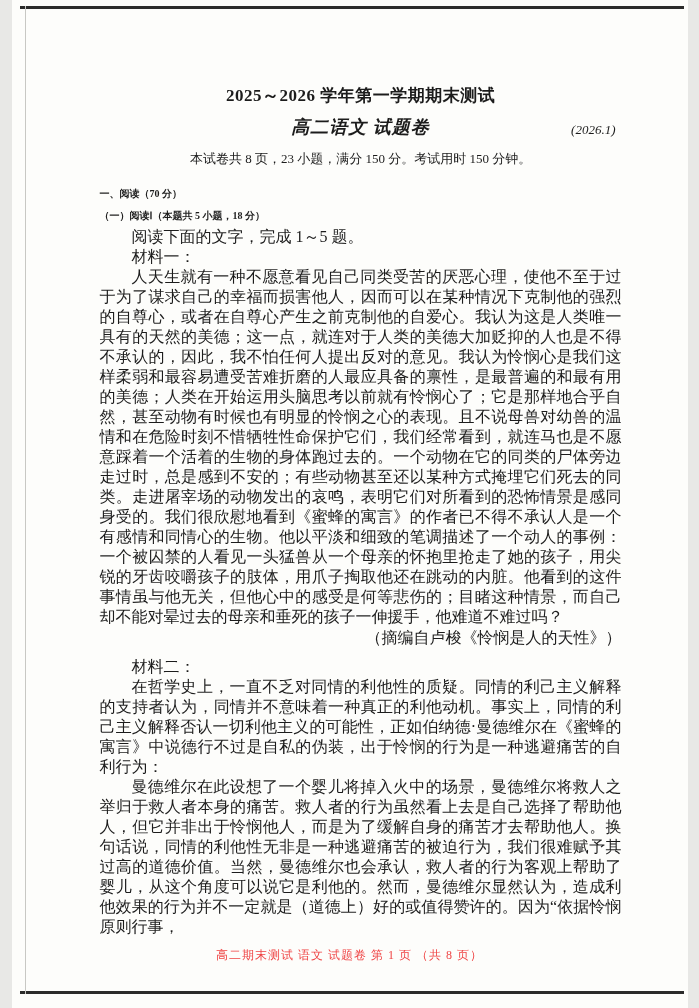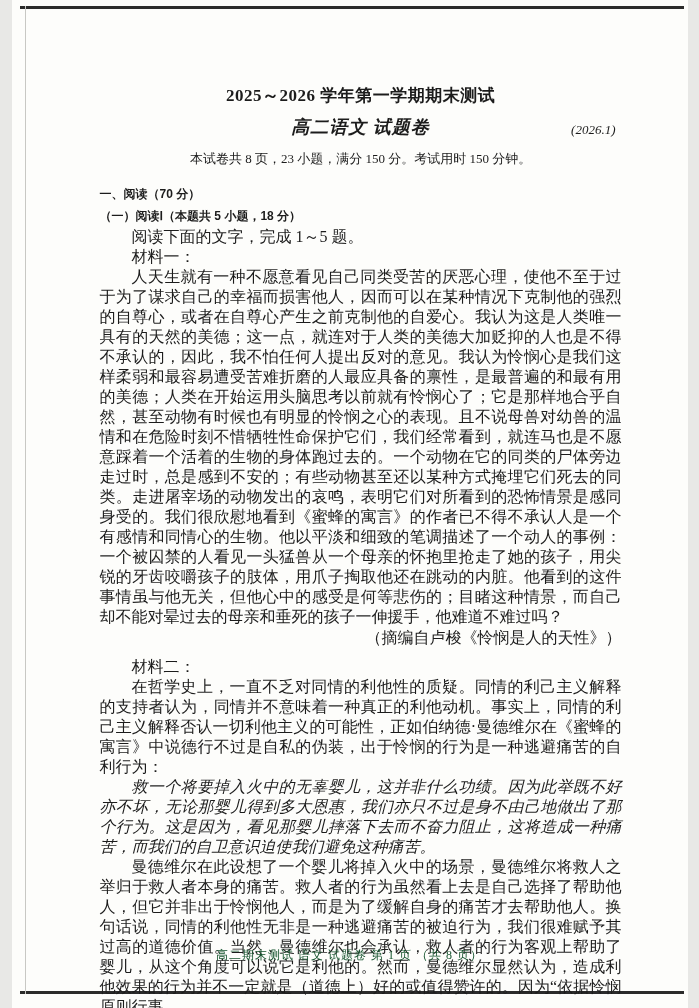--- a/index.html
+++ b/index.html
@@ -15,28 +15,28 @@
   .edge-top{position:absolute;top:6px;left:8px;right:4px;height:3px;background:#2b2b2b;}
   .edge-bottom{position:absolute;top:991px;left:8px;right:4px;height:3px;background:#2b2b2b;}
   .edge-left{position:absolute;top:6px;bottom:14px;left:13px;width:1px;background:#c8c8c4;}
   .content{position:absolute;left:88px;right:66px;top:84px;}
   .title{font-size:17px;font-weight:bold;text-align:center;margin:0 0 8px 0;letter-spacing:0.5px;}
   .subtitle-row{position:relative;text-align:center;margin:0 0 10px 0;font-style:italic;}
   .subtitle{font-size:18px;font-weight:bold;letter-spacing:1px;}
   .date-note{position:absolute;right:6px;bottom:1px;font-size:13px;font-weight:normal;}
   .exam-info{text-align:center;font-size:13px;margin:0 0 14px 0;}
   p{margin:0;font-size:16px;line-height:20px;text-align:justify;}
-  .heading{font-family:Liberation Sans, sans-serif;font-weight:bold;font-size:12px;line-height:22px;}
+  .heading{font-family:Liberation Serif, serif;font-weight:bold;font-size:10px;line-height:22px;}
   .indent{text-indent:2em;}
   .attribution{text-align:right;line-height:24px;font-family:Liberation Mono, monospace;}
   .material2-label{margin-top:6px;}
   .quote-para{font-style:italic;}
   .footer{
     position:absolute;left:0;right:0;bottom:44px;
-    text-align:center;font-size:12px;color:#14532d;letter-spacing:1px;
+    text-align:center;font-size:12px;color:#ef4444;letter-spacing:1px;
   }
 </style>
 </head>
 <body>
 
 <div class="scan-page">
 
   <div class="edge-top"></div>
   <div class="edge-bottom"></div>
   <div class="edge-left"></div>
@@ -54,20 +54,19 @@
 
     <p class="heading">一、阅读（70 分）</p>
     <p class="heading">（一）阅读Ⅰ（本题共 5 小题，18 分）</p>
     <p class="indent">阅读下面的文字，完成 1～5 题。</p>
     <p class="indent">材料一：</p>
     <p class="indent">人天生就有一种不愿意看见自己同类受苦的厌恶心理，使他不至于过于为了谋求自己的幸福而损害他人，因而可以在某种情况下克制他的强烈的自尊心，或者在自尊心产生之前克制他的自爱心。我认为这是人类唯一具有的天然的美德；这一点，就连对于人类的美德大加贬抑的人也是不得不承认的，因此，我不怕任何人提出反对的意见。我认为怜悯心是我们这样柔弱和最容易遭受苦难折磨的人最应具备的禀性，是最普遍的和最有用的美德；人类在开始运用头脑思考以前就有怜悯心了；它是那样地合乎自然，甚至动物有时候也有明显的怜悯之心的表现。且不说母兽对幼兽的温情和在危险时刻不惜牺牲性命保护它们，我们经常看到，就连马也是不愿意踩着一个活着的生物的身体跑过去的。一个动物在它的同类的尸体旁边走过时，总是感到不安的；有些动物甚至还以某种方式掩埋它们死去的同类。走进屠宰场的动物发出的哀鸣，表明它们对所看到的恐怖情景是感同身受的。我们很欣慰地看到《蜜蜂的寓言》的作者已不得不承认人是一个有感情和同情心的生物。他以平淡和细致的笔调描述了一个动人的事例：一个被囚禁的人看见一头猛兽从一个母亲的怀抱里抢走了她的孩子，用尖锐的牙齿咬嚼孩子的肢体，用爪子掏取他还在跳动的内脏。他看到的这件事情虽与他无关，但他心中的感受是何等悲伤的；目睹这种情景，而自己却不能对晕过去的母亲和垂死的孩子一伸援手，他难道不难过吗？</p>
     <p class="attribution">（摘编自卢梭《怜悯是人的天性》）</p>
 
     <p class="indent material2-label">材料二：</p>
     <p class="indent">在哲学史上，一直不乏对同情的利他性的质疑。同情的利己主义解释的支持者认为，同情并不意味着一种真正的利他动机。事实上，同情的利己主义解释否认一切利他主义的可能性，正如伯纳德·曼德维尔在《蜜蜂的寓言》中说德行不过是自私的伪装，出于怜悯的行为是一种逃避痛苦的自利行为：</p>
-    <p class="indent quote-para">救一个将要掉入火中的无辜婴儿，这并非什么功绩。因为此举既不好亦不坏，无论那婴儿得到多大恩惠，我们亦只不过是身不由己地做出了那个行为。这是因为，看见那婴儿摔落下去而不奋力阻止，这将造成一种痛苦，而我们的自卫意识迫使我们避免这种痛苦。</p>
     <p class="indent">曼德维尔在此设想了一个婴儿将掉入火中的场景，曼德维尔将救人之举归于救人者本身的痛苦。救人者的行为虽然看上去是自己选择了帮助他人，但它并非出于怜悯他人，而是为了缓解自身的痛苦才去帮助他人。换句话说，同情的利他性无非是一种逃避痛苦的被迫行为，我们很难赋予其过高的道德价值。当然，曼德维尔也会承认，救人者的行为客观上帮助了婴儿，从这个角度可以说它是利他的。然而，曼德维尔显然认为，造成利他效果的行为并不一定就是（道德上）好的或值得赞许的。因为“依据怜悯原则行事，</p>
 
   </div>
 
   <div class="footer">高二期末测试 语文 试题卷 第 1 页 （共 8 页）</div>
 
 </div>
 
 </body></html>

